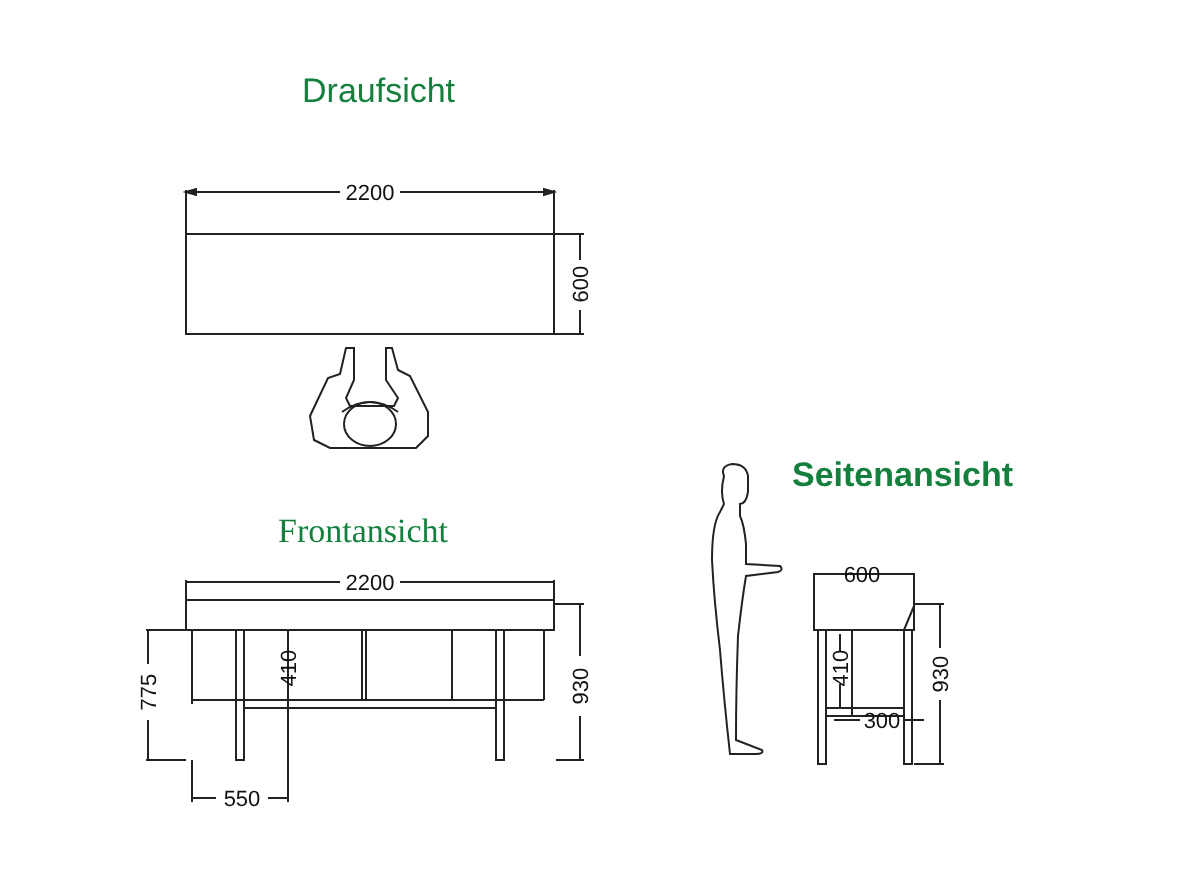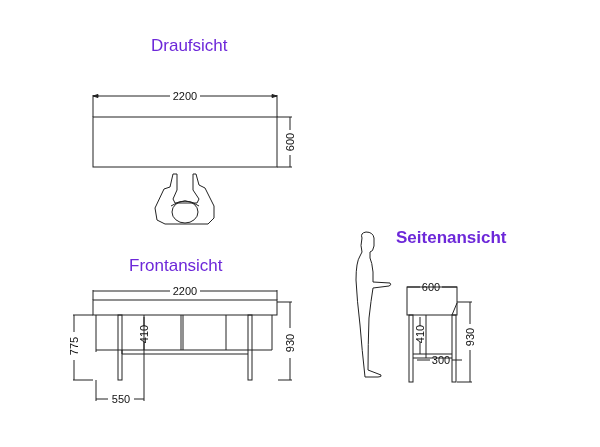--- a/index.html
+++ b/index.html
@@ -1,25 +1,25 @@
 <!DOCTYPE html>
 <html><head>
 <meta charset="utf-8">
 <style>
   html, body { margin:0; padding:0; background:#ffffff; }
   body { width:600px; height:447px; overflow:hidden; position:relative; font-family:"Liberation Sans", sans-serif; }
   svg { position:absolute; left:0; top:0; }
-  .title { position:absolute; font-size:17px; color:#6d28d9; font-family:"Liberation Sans", sans-serif; white-space:nowrap;text-align:center; }
+  .title { position:absolute; font-size:17px; color:#15803d; font-family:"Liberation Sans", sans-serif; white-space:nowrap;text-align:center; }
   .dim { font-family:"Liberation Sans", sans-serif; font-size:11px; fill:#111; }
 </style>
 </head>
 <body>
 
 <div class="title" style="left:151px;top:36px;">Draufsicht</div>
-<div class="title" style="left:129px;top:256px;">Frontansicht</div>
+<div class="title" style="left:139px;top:256px;font-family:Liberation Serif, serif;">Frontansicht</div>
 <div class="title" style="left:396px;top:228px;font-weight:bold;">Seitenansicht</div>
 
 <svg width="600" height="447" viewBox="0 0 600 447">
   <g stroke="#222" stroke-width="1" fill="none">
 
     <g>
       <rect x="93" y="117" width="184" height="50"></rect>
     </g>
 
     <g>

